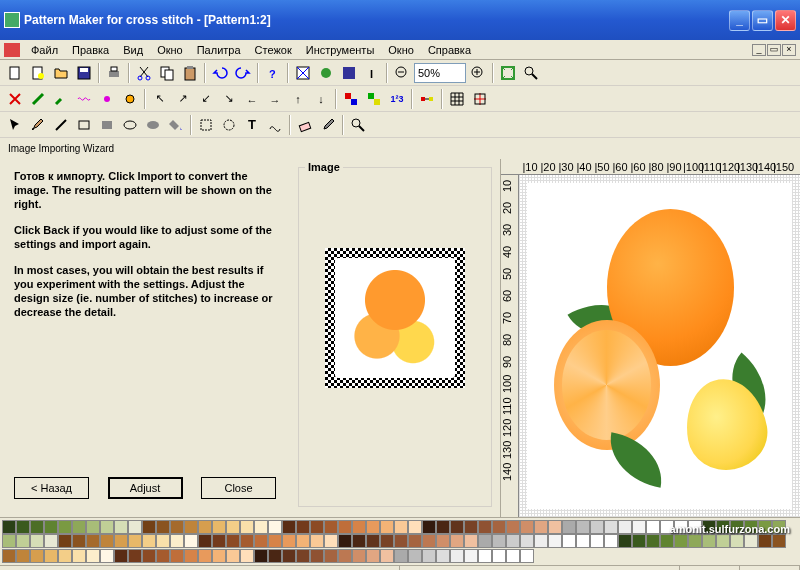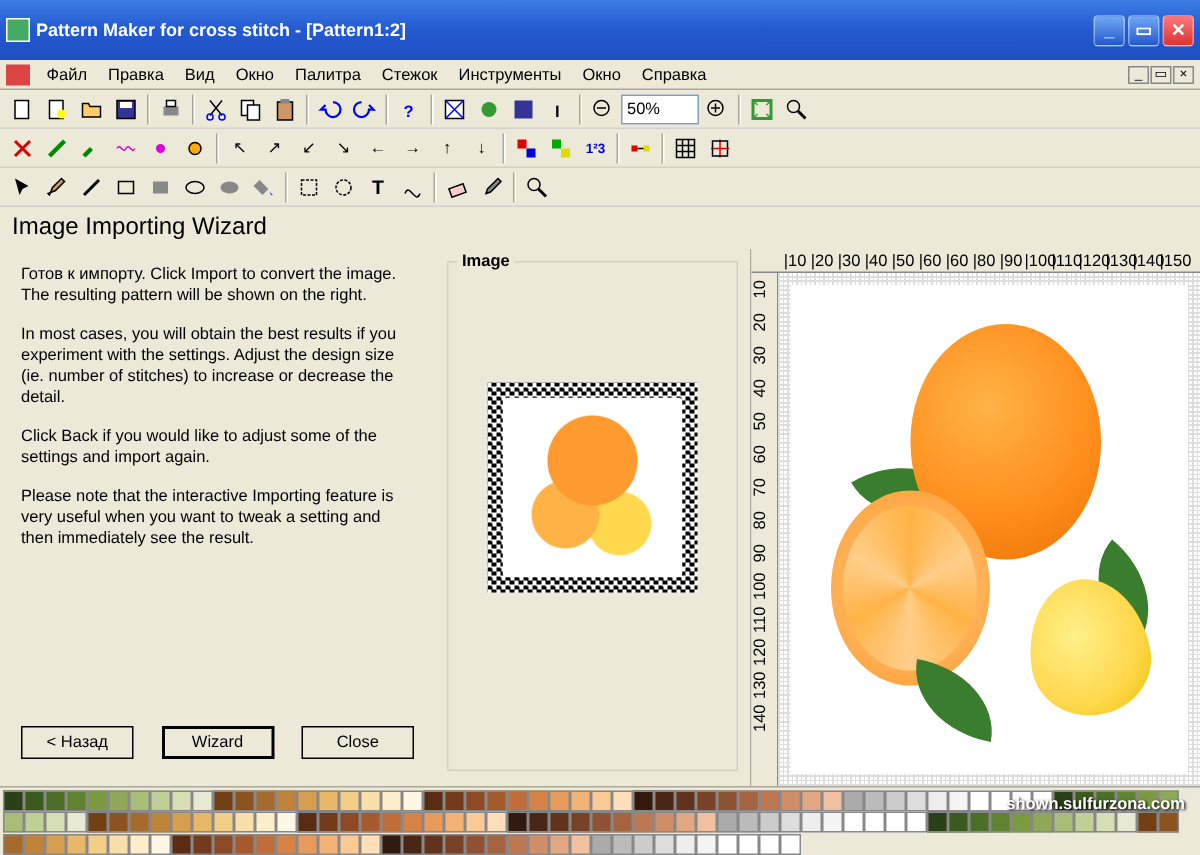--- a/index.html
+++ b/index.html
@@ -12,25 +12,25 @@
 .winbtn.min,.winbtn.max { background:linear-gradient(to bottom,#6fa8f5,#2459d0); }
 .winbtn.close { background:linear-gradient(to bottom,#f77,#d33); }
 .menubar { height:20px; background:#ece9d8; display:flex; align-items:center; padding:0 4px; border-bottom:1px solid #aca899; }
 .menubar span { padding:2px 7px; cursor:default;text-align:center; }
 .menubar .mdi { margin-left:auto; display:flex; gap:1px; }
 .menubar .mdi div { width:14px; height:12px; border:1px solid #888; font-size:9px; text-align:center; line-height:9px; }
 .toolbar { height:26px; background:#ece9d8; display:flex; align-items:center; padding:2px 4px; gap:1px; border-bottom:1px solid #d4d0c8; }
 .tbtn { width:22px; height:22px; display:flex; align-items:center; justify-content:center; border:1px solid transparent; }
 .tsep { width:2px; height:20px; border-left:1px solid #aca899; border-right:1px solid #fff; margin:0 2px; }
 .tcombo { width:52px; height:20px; background:#fff; border:1px solid #7f9db9; font-size:11px; padding:1px 3px; }
-.wizard-title { padding:5px 8px; font-size:16px; background:#ece9d8; }
+.wizard-title { padding:5px 8px; font-size:10px; background:#ece9d8; }
 .content { display:flex; height:358px; }
 .leftpane { width:290px; padding:10px 14px; display:flex; flex-direction:column; }
 .wtext { line-height:14px; flex:1; }
-.wtext p { margin-bottom:12px; }
+.wtext p { margin-bottom:12px;font-weight:bold; }
 .wbtns { display:flex; gap:6px; justify-content:space-between; padding:8px 0; }
 .wbtn { width:75px; height:22px; background:#ece9d8; border:1px solid #000; font-size:11px; display:flex; align-items:center; justify-content:center; }
 .wbtn.def { border:2px solid #000; }
 .midpane { width:210px; padding:8px;font-weight:bold; }
 .fieldset { border:1px solid #d4d0c8; height:340px; position:relative; }
 .fieldset .leg { position:absolute; top:-7px; left:6px; background:#ece9d8; padding:0 3px; }
 .preview { width:140px; height:140px; margin:80px auto; background:repeating-conic-gradient(#000 0 25%,#fff 0 50%) 0 0/6px 6px; position:relative; }
 .preview .img { position:absolute; inset:10px; background:radial-gradient(circle at 50% 35%,#ff9a2e 0 30%,transparent 31%),radial-gradient(circle at 35% 65%,#ffb347 0 20%,transparent 21%),radial-gradient(circle at 65% 70%,#ffd84d 0 18%,transparent 19%),#fff; border-radius:3px; }
 .rightpane { flex:1; background:#fff; position:relative; border-left:1px solid #aca899; }
 .ruler-h { height:16px; background:#ece9d8; border-bottom:1px solid #888; font-size:8px; display:flex; align-items:center; padding-left:20px; overflow:hidden; white-space:nowrap; }
@@ -363,27 +363,26 @@
       </svg>
     </div>
 </div>
 
 <div class="wizard-title">Image Importing Wizard</div>
 
 <div class="content">
   <div class="leftpane">
     <div class="wtext">
       <p>Готов к импорту.  Click Import to convert the image.  The resulting pattern will be shown on the right.</p>
+      <p>Click Back if you would like to adjust some of the settings and import again.</p>
       <p>In most cases, you will obtain the best results if you experiment with the settings.  Adjust the design size (ie. number of stitches) to increase or decrease the detail.</p>
-      <p>Click Back if you would like to adjust some of the settings and import again.</p>
-      <p>Please note that the interactive Importing feature is very useful when you want to tweak a setting and then immediately see the result.</p>
     </div>
     <div class="wbtns">
       <div class="wbtn">&lt; Назад</div>
-      <div class="wbtn def">Wizard</div>
+      <div class="wbtn def">Adjust</div>
       <div class="wbtn">Close</div>
     </div>
   </div>
 
   <div class="midpane">
     <div class="fieldset">
       <div class="leg">Image</div>
       <div class="preview">
         <div class="img"></div>
       </div>
@@ -582,21 +581,21 @@
     <div class="swatch" style="background: rgb(187, 187, 187);"></div>
     <div class="swatch" style="background: rgb(204, 204, 204);"></div>
     <div class="swatch" style="background: rgb(221, 221, 221);"></div>
     <div class="swatch" style="background: rgb(238, 238, 238);"></div>
     <div class="swatch" style="background: rgb(244, 244, 244);"></div>
     <div class="swatch" style="background: rgb(255, 255, 255);"></div>
     <div class="swatch" style="background: rgb(255, 255, 255);"></div>
     <div class="swatch" style="background: rgb(255, 255, 255);"></div>
     <div class="swatch" style="background: rgb(255, 255, 255);"></div>
     <div class="watermark">
-    <div>shown.sulfurzona.com</div>
+    <div>amonit.sulfurzona.com</div>
   </div>
 </div>
 
 <div class="statusbar">
   <div class="cell flex">Ready</div>
   <div class="cell" style="width:280px">DMC  817, Coral Red-VY DK</div>
   <div class="cell" style="width:60px"></div>
   <div class="cell" style="width:60px"></div>
 </div>
 

